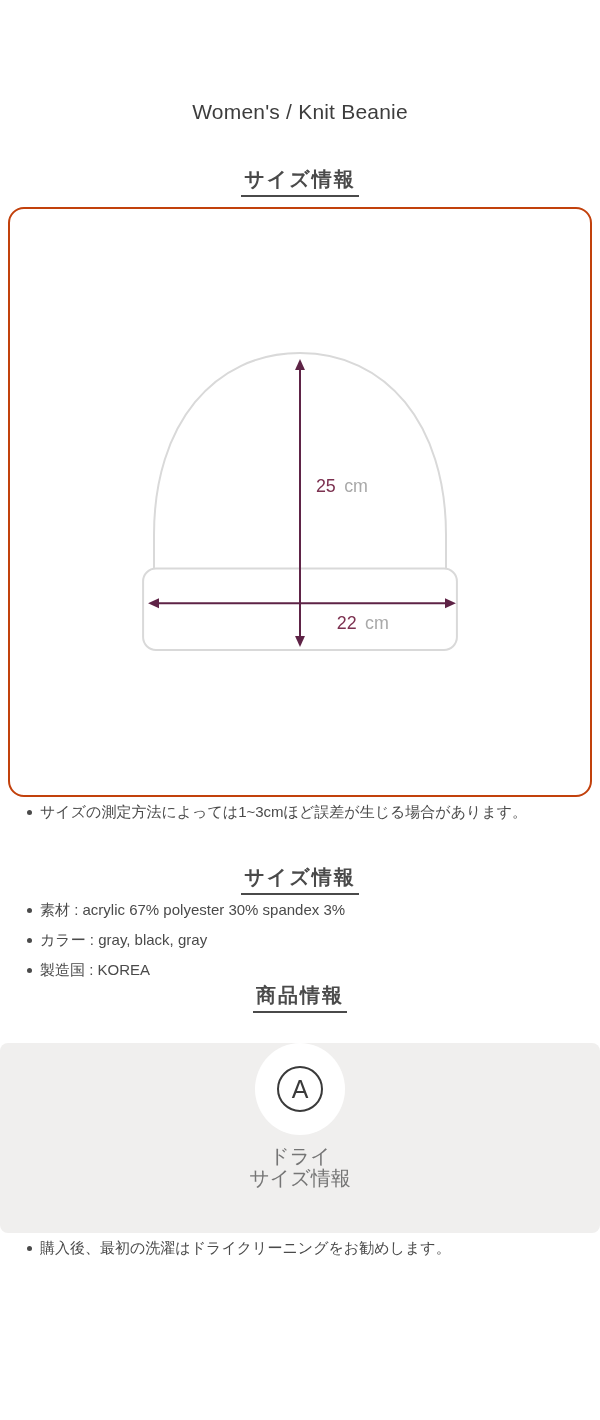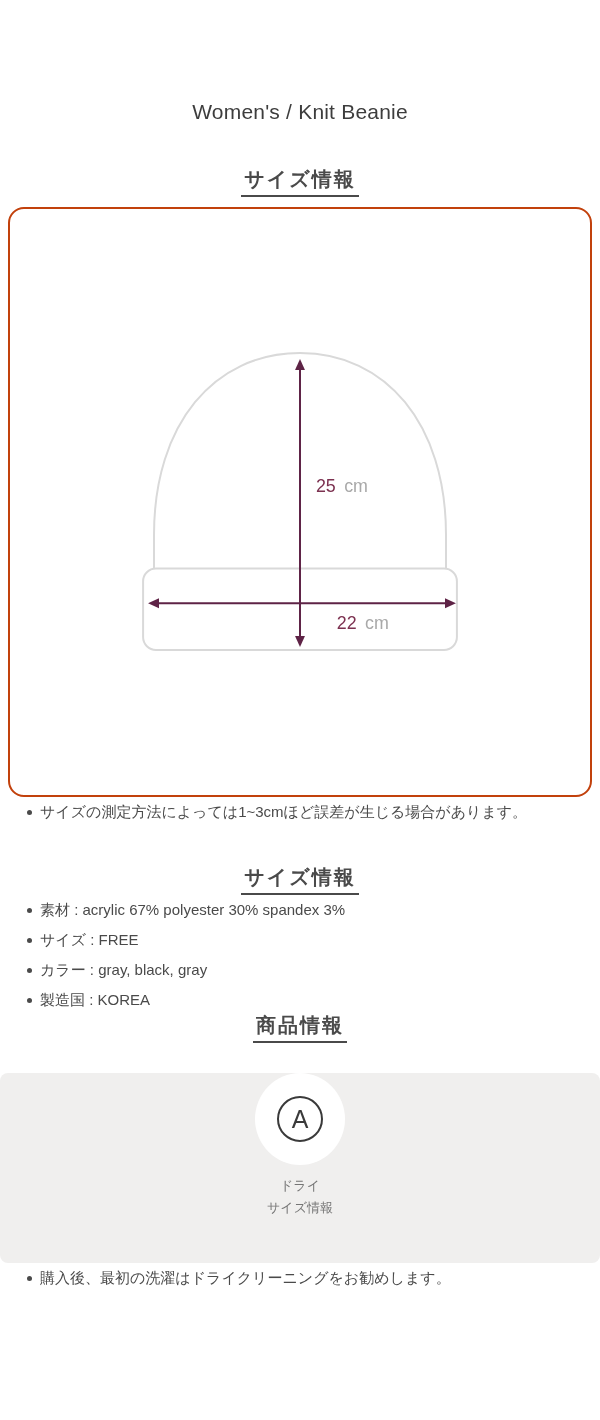--- a/index.html
+++ b/index.html
@@ -98,21 +98,21 @@
     border-radius: 50%;
     display: flex;
     align-items: center;
     justify-content: center;
     font-size: 25px;
     font-weight: 500;
     color: #3a3a3a;
   }
   .care-label {
     margin-top: 10px;
-    font-size: 13px;
+    font-size: 20px;
     line-height: 22px;
     color: #757575;
   }
 </style>
 </head>
 <body>
 
 <div class="page">
 
   <h1 class="page-title">Women's / Knit Beanie</h1>
@@ -154,21 +154,20 @@
   <ul class="bullet-list note-list">
     <li>サイズの測定方法によっては1~3cmほど誤差が生じる場合があります。</li>
   </ul>
 
   <div class="heading-row second">
     <span class="section-heading">サイズ情報</span>
   </div>
 
   <ul class="bullet-list spec-list">
     <li>素材 : acrylic 67% polyester 30% spandex 3%</li>
-    <li>サイズ : FREE</li>
     <li>カラー : gray, black, gray</li>
     <li>製造国 : KOREA</li>
   </ul>
 
   <div class="heading-row third">
     <span class="section-heading">商品情報</span>
   </div>
 
   <div class="care-panel">
     <div class="care-badge">

